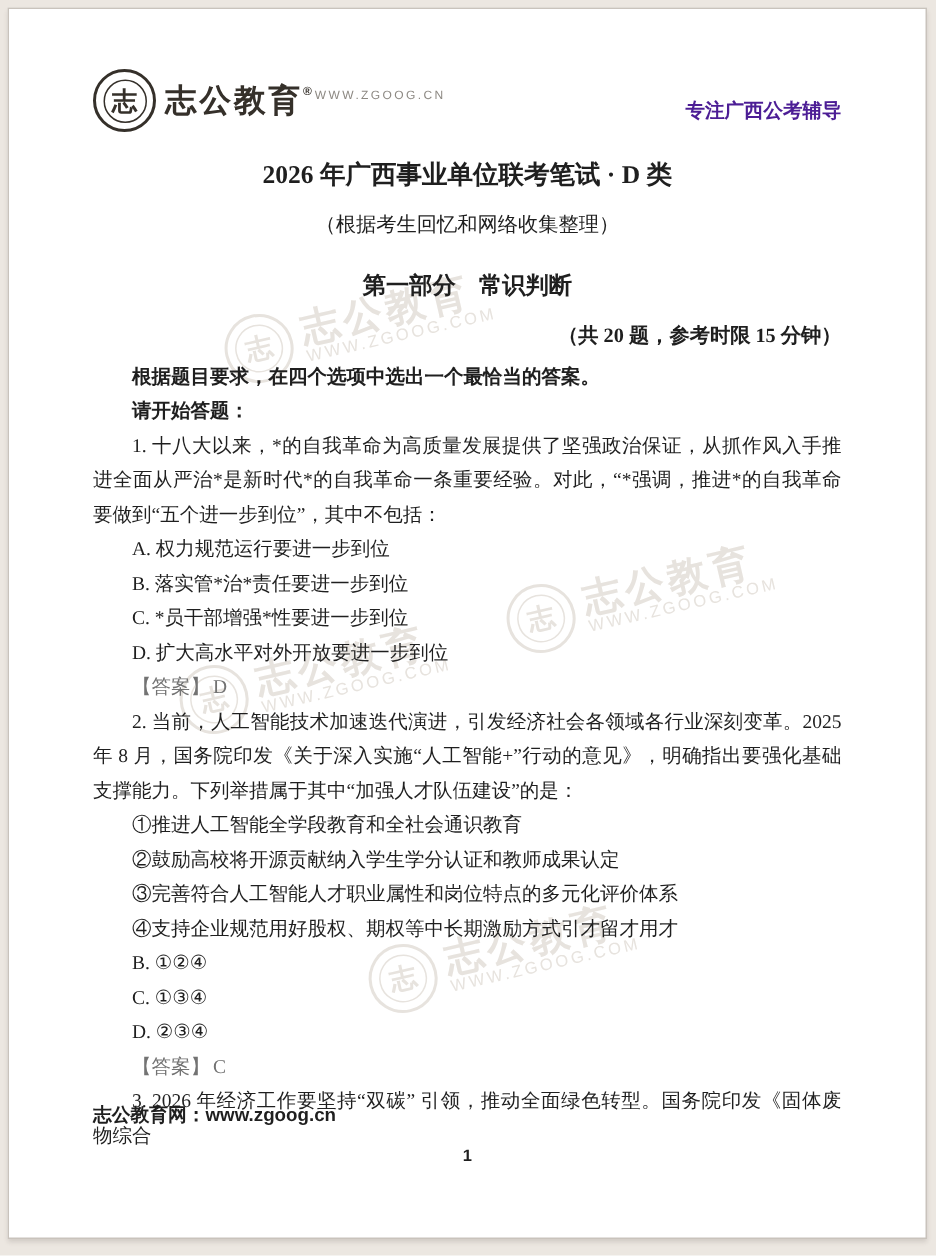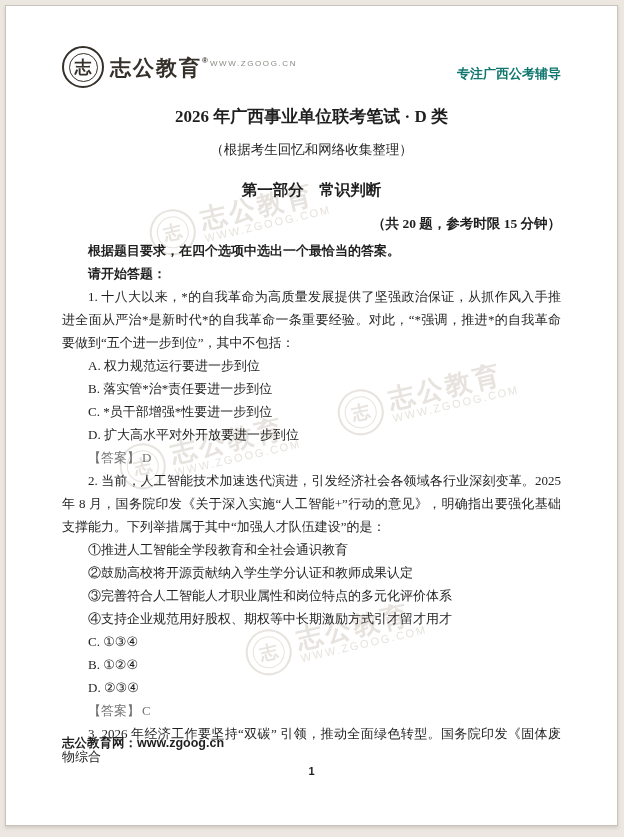--- a/index.html
+++ b/index.html
@@ -55,21 +55,21 @@
     font-family:"Liberation Sans", sans-serif; font-weight:bold;
     font-size:21px; letter-spacing:2px; color:#35302a;
   }
   .brand-name sup { font-size:8px; vertical-align:top; }
   .brand-url {
     font-family:"Liberation Sans", sans-serif; font-size:8px;
     letter-spacing:1.6px; color:#8d8983; margin-top:3px;
   }
   .tagline {
     align-self:flex-end; margin-bottom:8px;
-    font-weight:bold; font-size:13px; color:#0f766e;
+    font-weight:bold; font-size:13px; color:#4c1d95;
   }
   .doc-title { text-align:center; font-weight:bold; font-size:17px; margin-top:14px; white-space:pre-wrap; }
   .doc-subtitle { text-align:center; font-size:13.5px; margin-top:13px; }
   .part-heading { text-align:center; font-weight:bold; font-size:15.5px; margin-top:21px; white-space:pre-wrap; }
   .time-limit { text-align:right; font-weight:bold; font-size:13.5px; margin-top:14px; }
   .body-text { margin-top:6px; font-size:13px; line-height:23px; }
   .para { text-align:justify; text-indent:2em; }
   .opt, .item { text-indent:2em; }
   .bold { font-weight:bold; }
   .ans { text-indent:2em; color:#737373; }
@@ -159,22 +159,22 @@
       <p class="opt">B. 落实管*治*责任要进一步到位</p>
       <p class="opt">C. *员干部增强*性要进一步到位</p>
       <p class="opt">D. 扩大高水平对外开放要进一步到位</p>
       <p class="ans"><span>【答案】</span><span class="letter">D</span></p>
 
       <p class="para">2. 当前，人工智能技术加速迭代演进，引发经济社会各领域各行业深刻变革。2025 年 8 月，国务院印发《关于深入实施“人工智能+”行动的意见》，明确指出要强化基础支撑能力。下列举措属于其中“加强人才队伍建设”的是：</p>
       <p class="item">①推进人工智能全学段教育和全社会通识教育</p>
       <p class="item">②鼓励高校将开源贡献纳入学生学分认证和教师成果认定</p>
       <p class="item">③完善符合人工智能人才职业属性和岗位特点的多元化评价体系</p>
       <p class="item">④支持企业规范用好股权、期权等中长期激励方式引才留才用才</p>
+      <p class="opt">B. ①②④</p>
       <p class="opt">C. ①③④</p>
-      <p class="opt">B. ①②④</p>
       <p class="opt">D. ②③④</p>
       <p class="ans"><span>【答案】</span><span class="letter">C</span></p>
 
       <p class="para">3. 2026 年经济工作要坚持“双碳” 引领，推动全面绿色转型。国务院印发《固体废物综合</p>
     </div>
 
   </div>
 
   <div class="footer-site"><span>志公教育网：</span><span class="url">www.zgoog.cn</span></div>
   <div class="footer-page">1</div>

